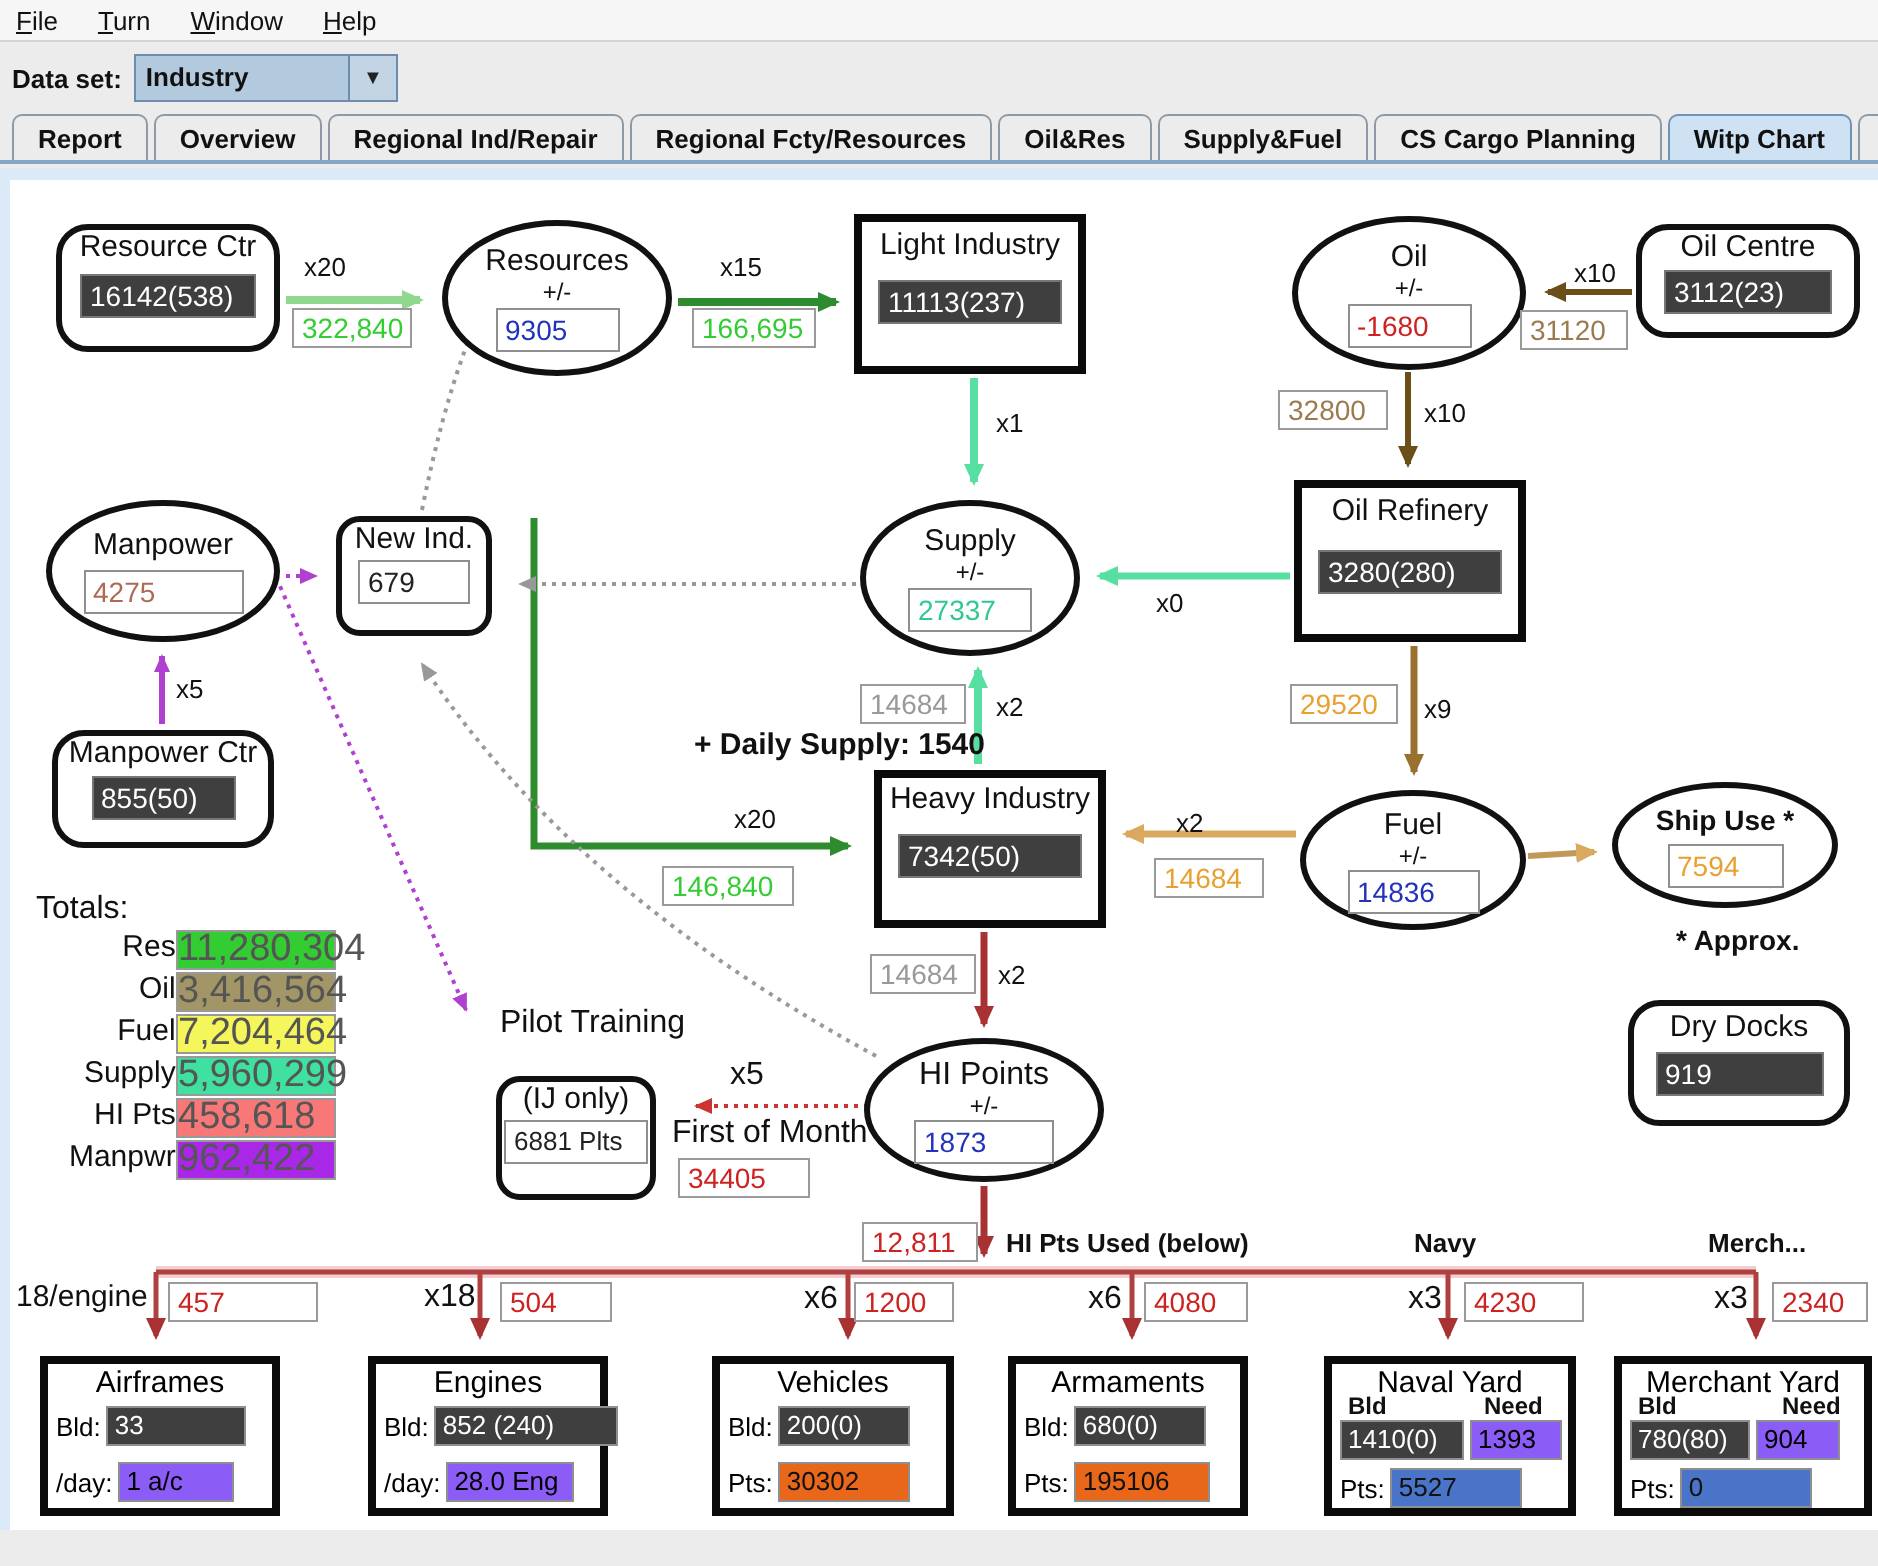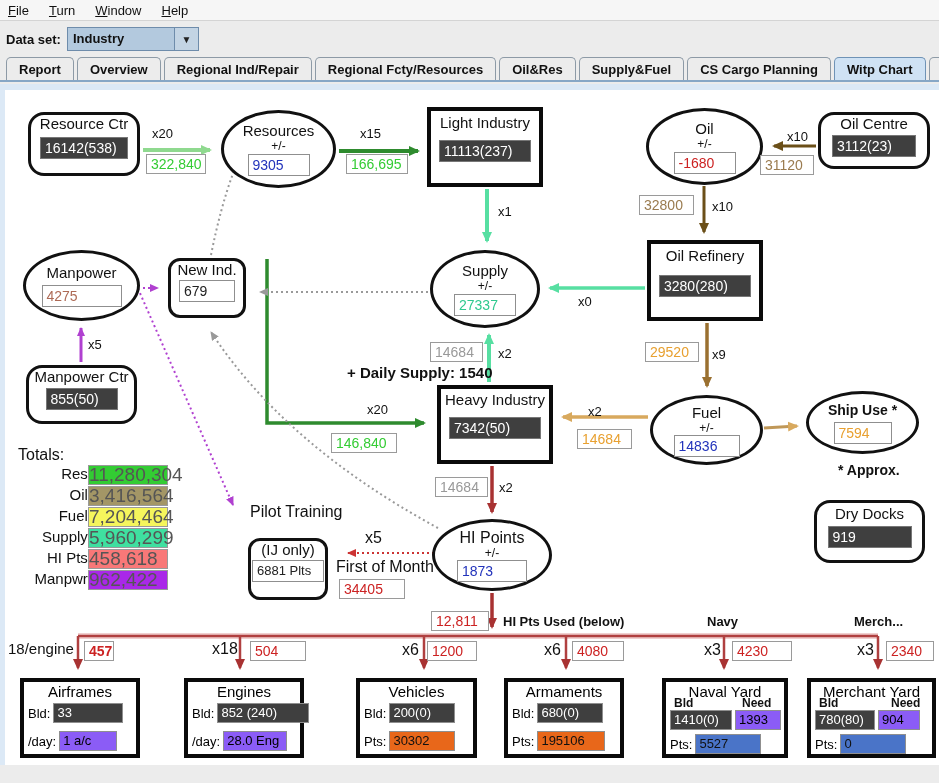--- a/index.html
+++ b/index.html
@@ -279,21 +279,21 @@
   <div class="mult" style="left:88px;top:337px;">x5</div>
   <div class="mult-lg" style="left:365px;top:529px;">x5</div>
   <div class="plain" style="left:336px;top:558px;">First of Month</div>
   <div class="amt c-red" style="left:339px;top:579px;width:66px;">34405</div>
   <div class="amt c-red" style="left:431px;top:611px;width:58px;">12,811</div>
   <div class="note" style="left:503px;top:614px;">HI Pts Used (below)</div>
   <div class="note" style="left:707px;top:614px;">Navy</div>
   <div class="note" style="left:854px;top:614px;">Merch...</div>
 
   <div class="plain" style="left:8px;top:640px;font-size:15px;">18/engine</div>
-  <div class="amt c-red" style="left:84px;top:641px;width:30px;font-weight:bold;">457</div>
+  <div class="amt c-red" style="left:84px;top:641px;width:75px;">457</div>
   <div class="mult-lg" style="left:212px;top:640px;">x18</div>
   <div class="amt c-red" style="left:250px;top:641px;width:56px;">504</div>
   <div class="mult-lg" style="left:402px;top:641px;">x6</div>
   <div class="amt c-red" style="left:427px;top:641px;width:50px;">1200</div>
   <div class="mult-lg" style="left:544px;top:641px;">x6</div>
   <div class="amt c-red" style="left:572px;top:641px;width:52px;">4080</div>
   <div class="mult-lg" style="left:704px;top:641px;">x3</div>
   <div class="amt c-red" style="left:732px;top:641px;width:60px;">4230</div>
   <div class="mult-lg" style="left:857px;top:641px;">x3</div>
   <div class="amt c-red" style="left:886px;top:641px;width:48px;">2340</div>

